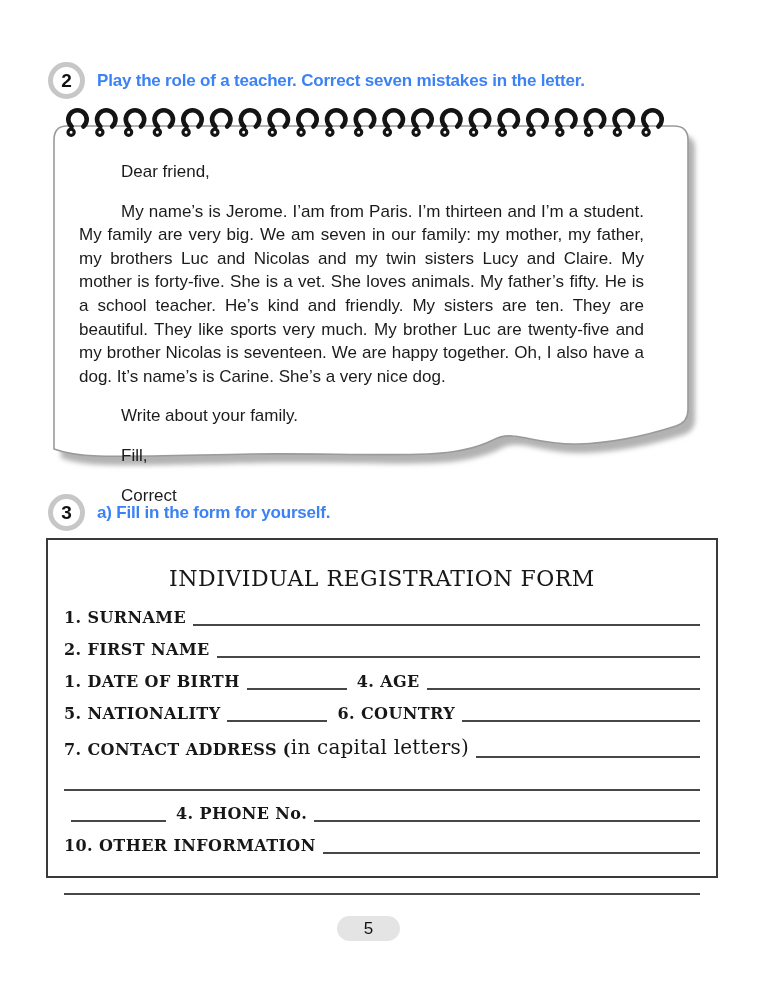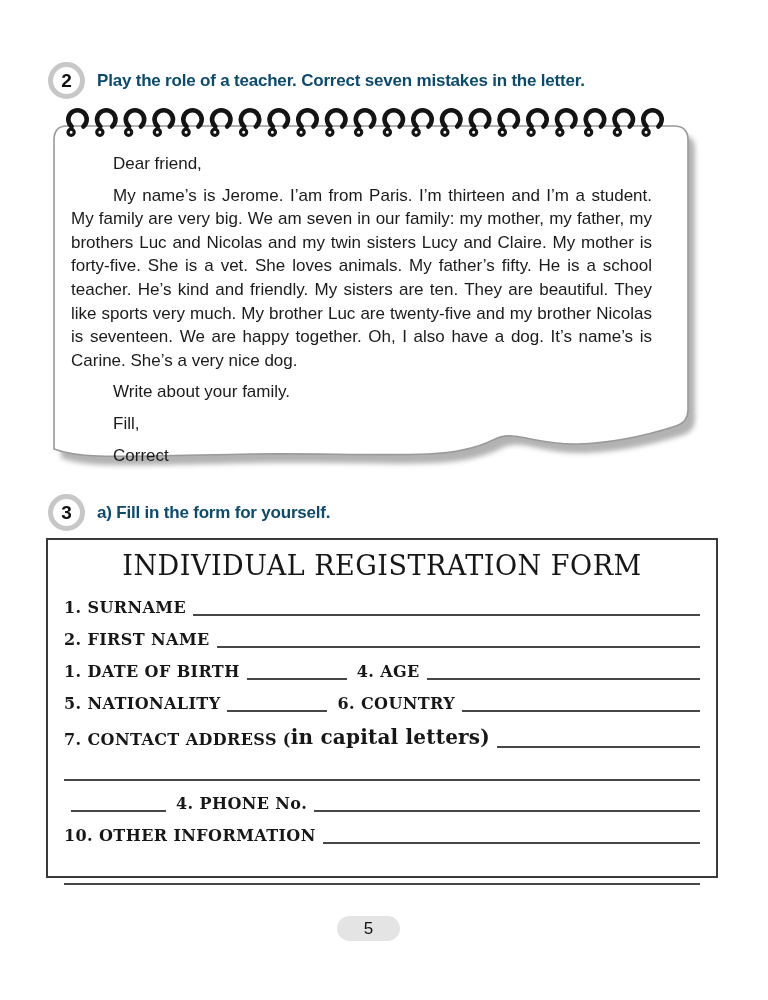--- a/index.html
+++ b/index.html
@@ -20,56 +20,56 @@
     width: 27px; height: 27px;
     border: 5px solid #c7c7c7; border-radius: 50%;
     background: #fff;
     display: flex; align-items: center; justify-content: center;
     font-weight: 700; font-size: 19px; color: #111;
     flex: 0 0 auto;
   }
   .ex-title {
     margin-left: 12px;
     font-weight: 700; font-size: 17px; letter-spacing: -0.2px;
-    color: #0c4a6e; white-space: nowrap;
+    color: #3b82f6; white-space: nowrap;
   }
 
   
   .letter-wrap { position: absolute; left: 50px; top: 104px; width: 660px; height: 375px; }
   .paper-svg { position: absolute; left: 0; top: 0; width: 660px; height: 375px; }
   .spirals-svg { position: absolute; left: 13px; top: 1px; width: 606px; height: 37px; }
   .letter-text {
     position: absolute; left: 13px; top: 40px; width: 597px;
     font-size: 17px; line-height: 23.6px; color: #1b1b1b;
     text-align: justify;
   }
-  .letter-text p { margin: 8px; }
+  .letter-text p { margin: 16px; }
   .letter-text .indent { text-indent: 42px; }
   .letter-text .noj { text-align: left; }
 
   
   .form-box {
     position: absolute; left: 46px; top: 538px;
     width: 636px; height: 336px;
     border: 2px solid #3a3a3a;
     background: #fff;
     padding: 0 16px;
     font-family: "DejaVu Serif", serif;
   }
   .form-title {
-    margin-top: 10px;
+    margin-top: 26px;
     text-align: center;
-    font-size: 27px; font-weight: 400; letter-spacing: 0.5px;
+    font-size: 22px; font-weight: 400; letter-spacing: 0.5px;
     color: #171717;
   }
   .f-row { display: flex; align-items: flex-end; height: 32px; }
   .f-row.first { margin-top: 4px; }
   .f-row.tall { height: 36px; }
   .lbl { font-weight: 700; font-size: 16px; letter-spacing: 0.4px; white-space: nowrap; color: #171717; }
-  .lbl-note { font-weight: 700; font-size: 20px; letter-spacing: 0.2px; white-space: nowrap; color: #171717; }
+  .lbl-note { font-weight: 400; font-size: 20px; letter-spacing: 0.2px; white-space: nowrap; color: #171717; }
   .lbl.second { margin-left: 10px; }
   .fill-line { border-bottom: 2px solid #474747; margin-left: 7px; margin-bottom: 1px; }
   .fill-line.grow { flex: 1 1 auto; }
   .fill-line.w100 { width: 100px; flex: 0 0 auto; }
   .fill-line.w95  { width: 95px;  flex: 0 0 auto; }
   .full-line { border-bottom: 2px solid #474747; width: 100%; }
   .full-line.gap1 { margin-top: 30px; }
   .full-line.gap2 { margin-top: 38px; }
 
   

